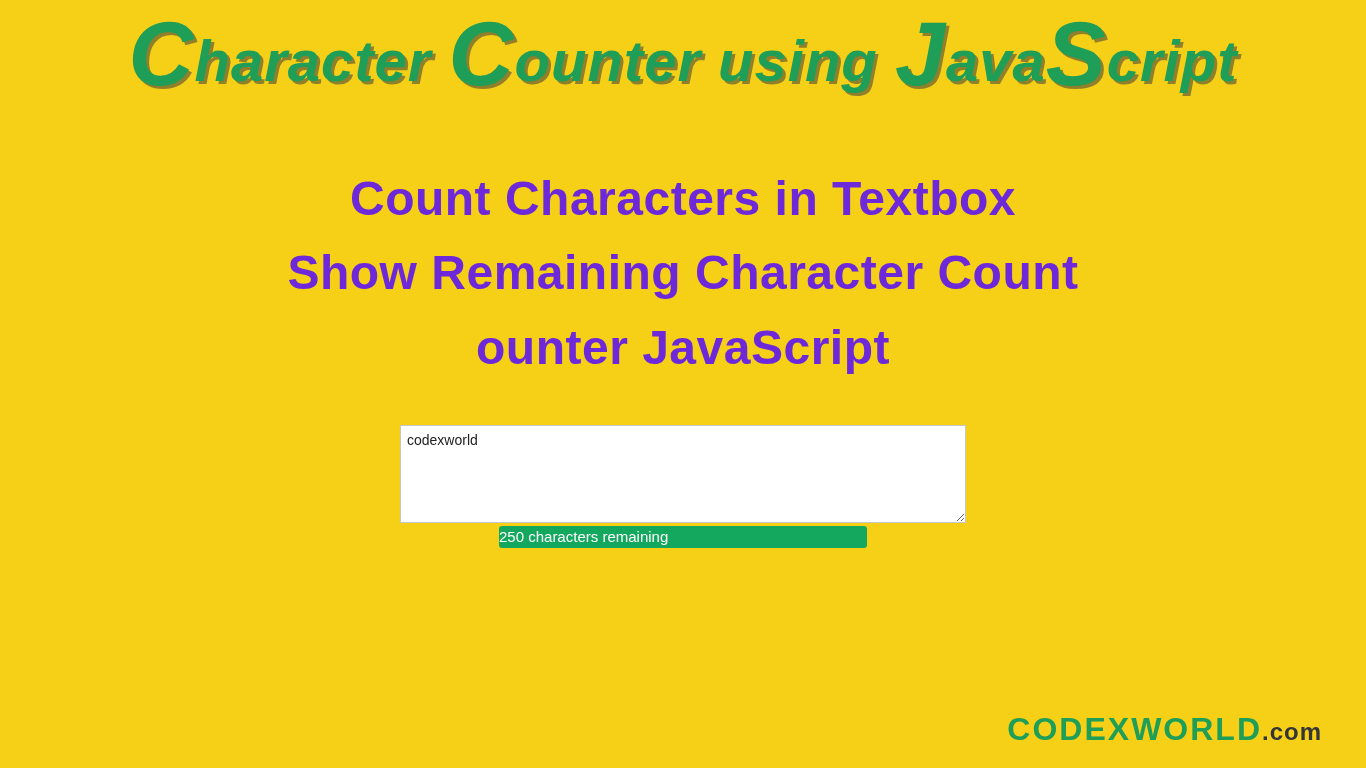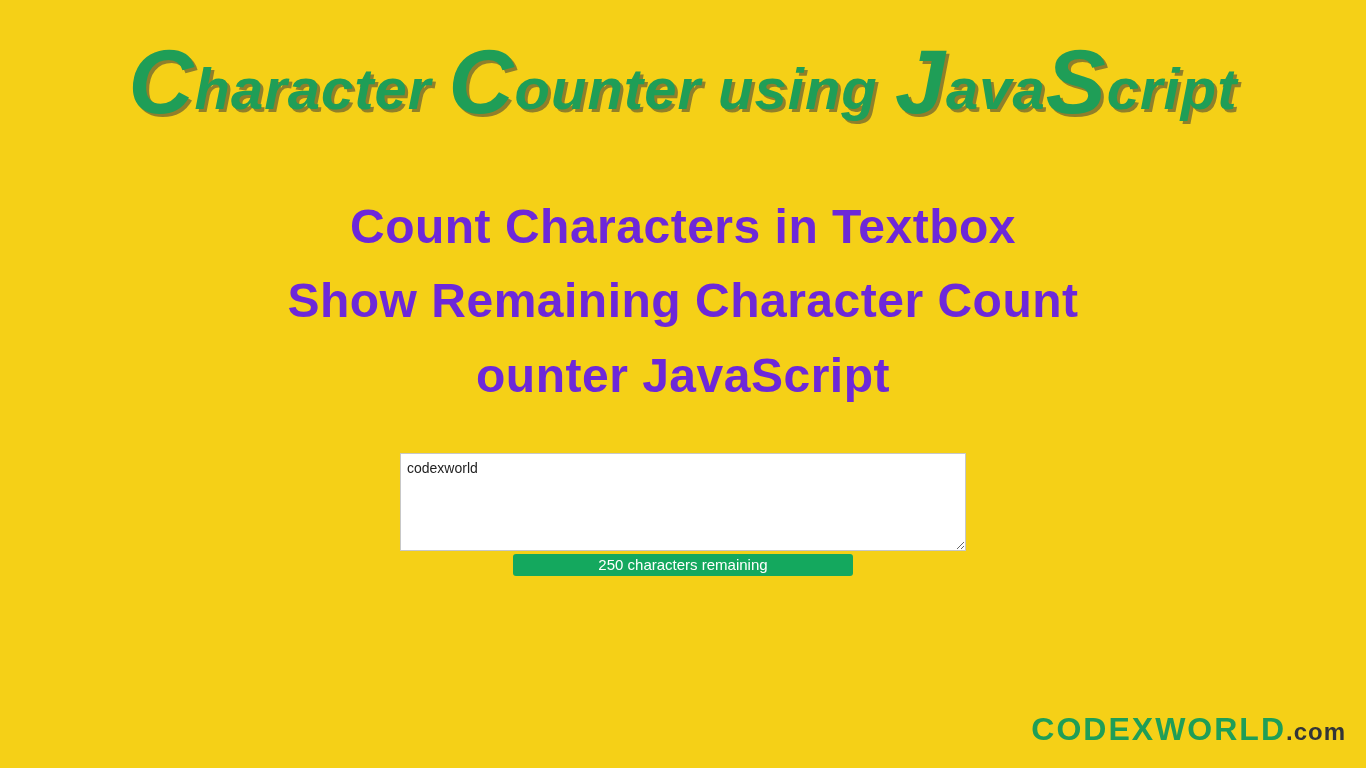--- a/index.html
+++ b/index.html
@@ -6,21 +6,21 @@
   body {
     width: 1366px;
     height: 768px;
     background: #f5d017;
     font-family: Arial, sans-serif;
     overflow: hidden;
     position: relative;
   }
   .page-title {
     text-align: center;
-    padding-top: 55px;
+    padding-top: 27px;
     font-family: Impact, 'Arial Black', sans-serif;
     font-style: italic;
     font-weight: bold;
     color: #1f9e57;
     font-size: 58px;
     letter-spacing: 1px;
     text-shadow: 3px 3px 0 rgba(60,60,60,0.55);
     white-space: nowrap;
   }
   .page-title .big {
@@ -50,32 +50,32 @@
     border: 1px solid #c7c7c7;
     background: #ffffff;
     font-family: Arial, sans-serif;
     font-size: 14px;
     padding: 6px 6px;
     color: #222;
     resize: both;
     outline: none;
   }
   .counter-badge {
-    width: 340px;
+    width: 368px;
     margin: 3px auto 0 auto;
     background: #14a85e;
     color: #ffffff;
-    text-align: center;
+    text-align: left;
     font-size: 15px;
     padding: 2px 0 3px 0;
     border-radius: 3px;
   }
   .watermark {
     position: absolute;
-    right: 20px;
+    right: 44px;
     bottom: 20px;
     font-family: Impact, 'Arial Black', sans-serif;
     font-weight: bold;
     letter-spacing: 2px;
     font-size: 32px;
   }
   .watermark .brand-main { color: #1f9e57; }
   .watermark .brand-ext { color: #333538; font-size: 24px; letter-spacing: 1px; }
 </style>
 </head>

